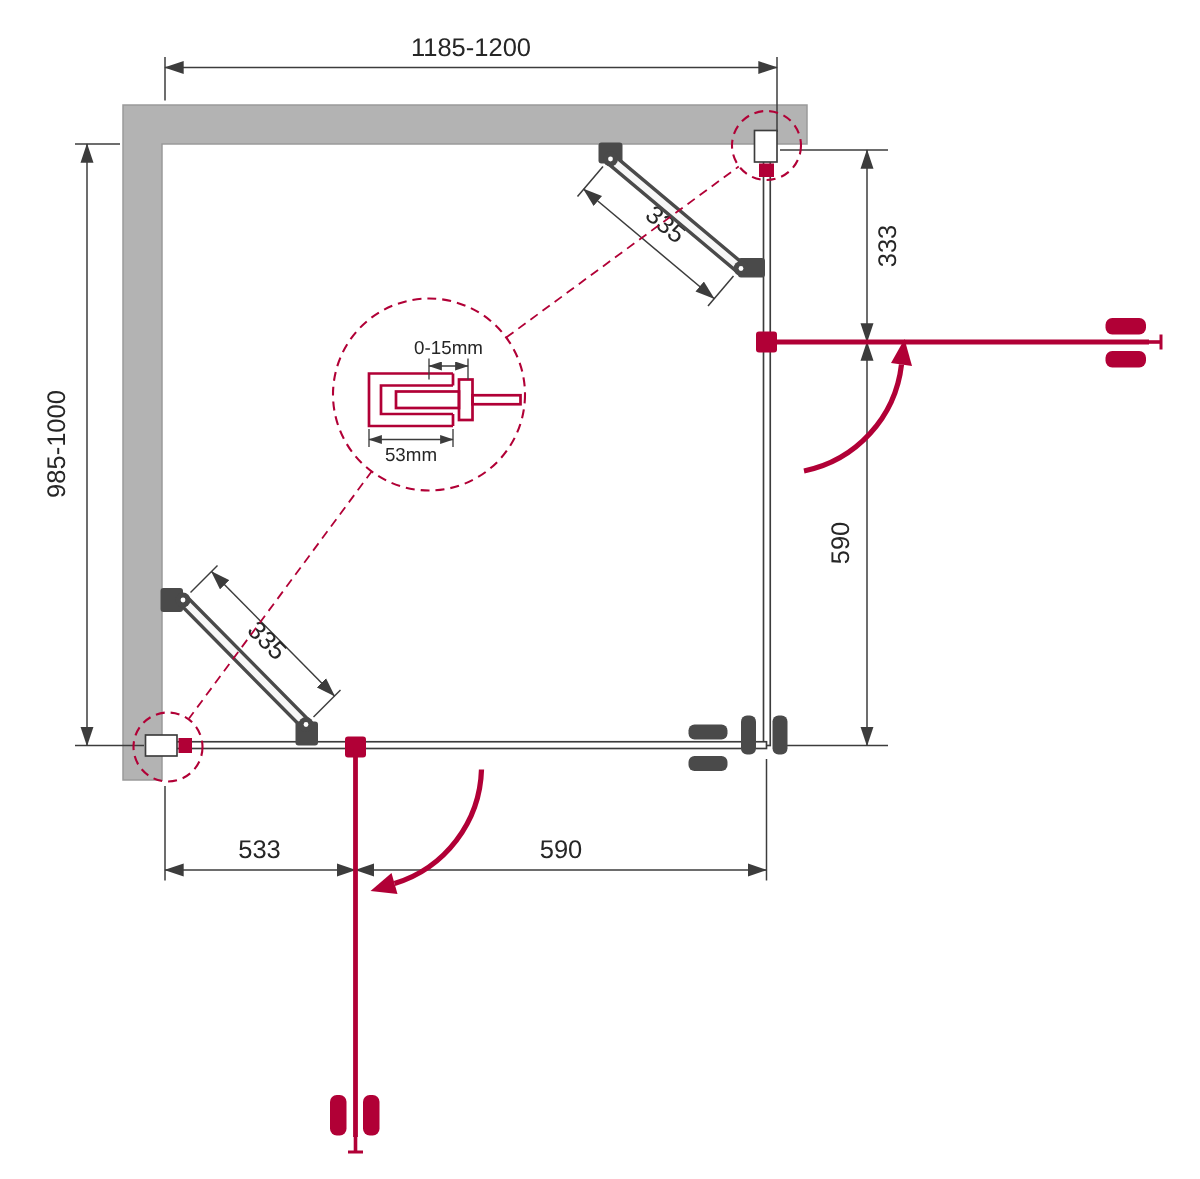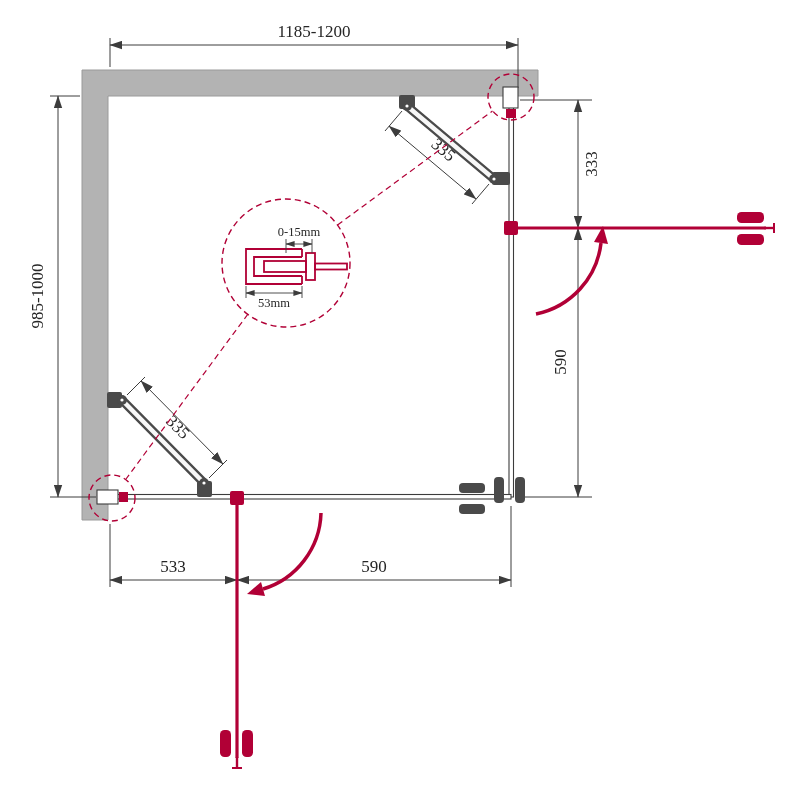--- a/index.html
+++ b/index.html
@@ -1,17 +1,17 @@
 <!DOCTYPE html>
 <html style="--wall-fill: #b3b3b3; --line: #3c3c3c; --accent-red: #b10036; --background: #ffffff;"><head>
 <meta charset="utf-8">
 <style>
   html,body{margin:0;padding:0;background:var(--background,#fff);}
   .canvas{position:relative;width:800px;height:786px;background:var(--background,#fff);
-          font-family:Liberation Serif, serif;overflow:hidden;}
+          font-family:Liberation Sans, sans-serif;overflow:hidden;}
   svg{display:block;}
   .wall-shape{fill:var(--wall-fill,#b3b3b3);stroke:#9a9a9a;stroke-width:1;}
   .dim{stroke:var(--line,#3c3c3c);stroke-width:1;fill:none;}
   .dim-thin{stroke:var(--line,#3c3c3c);stroke-width:0.9;fill:none;}
   .dim-text{fill:#262626;font-size:17px;}
   .dim-text-sm{fill:#262626;font-size:12.5px;}
   .glass{fill:#ffffff;stroke:var(--line,#3c3c3c);stroke-width:1.1;}
   .hw{fill:#4a4a4a;stroke:none;}
   .bar-outer{stroke:#4a4a4a;stroke-width:9;stroke-linecap:round;fill:none;}
   .bar-inner{stroke:#f7f7f7;stroke-width:4.5;stroke-linecap:round;fill:none;}

